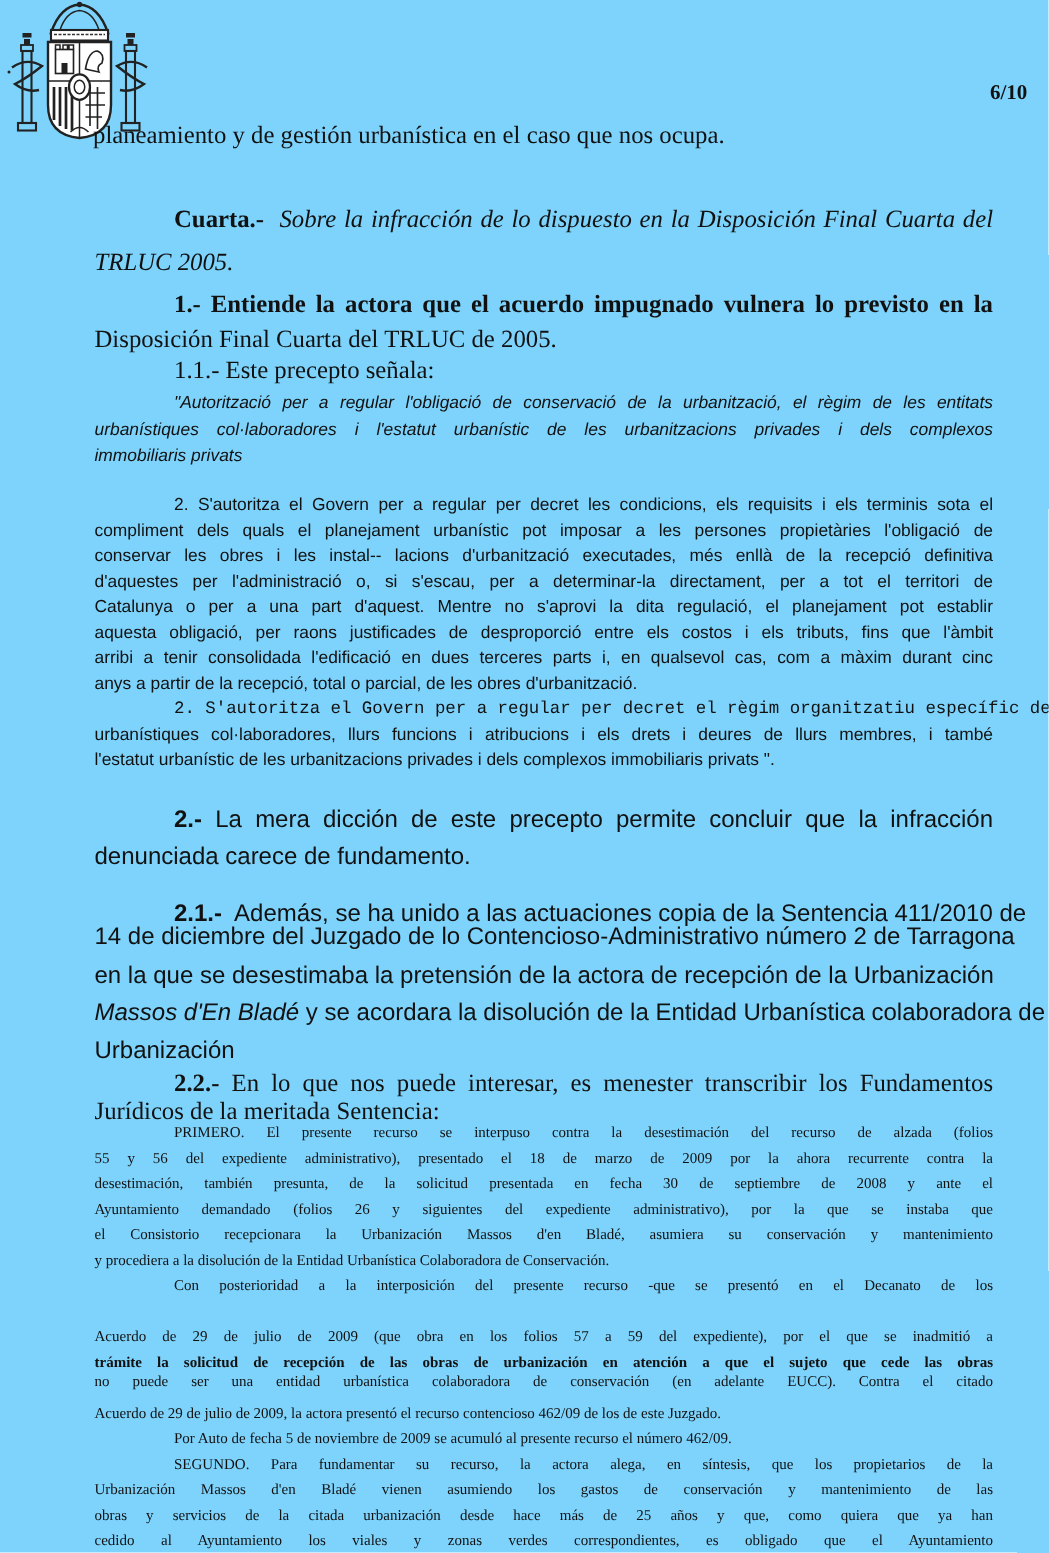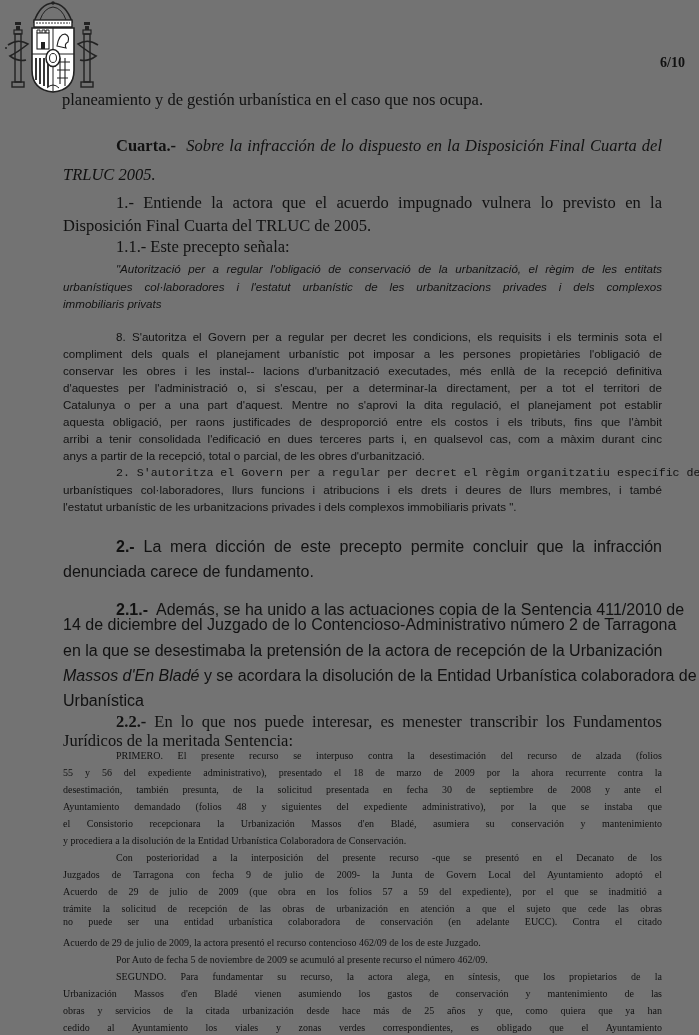--- a/index.html
+++ b/index.html
@@ -1,17 +1,17 @@
 <!DOCTYPE html>
 <html><head>
 <meta charset="utf-8">
 <style>
   html, body { margin:0; padding:0; background:#ffffff; }
   body { width:699px; height:1035px; position:relative; overflow:hidden; color:#111; }
-  .page { position:absolute; left:0; top:0; width:699px; height:1035px; background:#737373; }
+  .page { position:absolute; left:0; top:0; width:699px; height:1035px; background:#7dd3fc; }
   .line { position:absolute; white-space:nowrap; }
   .serif { font-family:"Liberation Serif", "DejaVu Serif", serif; }
   .sans { font-family:"Liberation Sans", "DejaVu Sans", sans-serif; }
   .j { text-align:justify; text-align-last:justify; }
   .it { font-style:italic; }
   .b { font-weight:bold; }
   .s16 { font-size:16.5px; }
   .s11 { font-size:11.6px; }
   .s13 { font-size:10px; }
   .s14 { font-size:16px; }
@@ -61,68 +61,67 @@
     <path d="M53 62 h13 M53 70 h13 M53 78 h11 M56 58 v26 M61 58 v28" stroke="#222" stroke-width="1.1"></path>
 
     <ellipse cx="49" cy="58" rx="7" ry="8.5" fill="#fff" stroke="#222" stroke-width="1.5"></ellipse>
     <ellipse cx="49" cy="58" rx="3.5" ry="4.5" fill="none" stroke="#222" stroke-width="1"></ellipse>
 
     <path d="M43 88 Q49 82 55 88" fill="none" stroke="#222" stroke-width="1"></path>
   </svg>
 
   <div class="pagenum">6/10</div>
 
-  <div class="line serif s16" style="left:62px; top:80px;margin-top:10px;">planeamiento y de gestión urbanística en el caso que nos ocupa.</div>
+  <div class="line serif s16" style="left:62px; top:80px;">planeamiento y de gestión urbanística en el caso que nos ocupa.</div>
 
   <div class="line serif s16 j" style="left:116px; top:136px; width:546px;"><span class="b">Cuarta.-</span>&nbsp;&nbsp;<span class="it">Sobre la infracción de lo dispuesto en la Disposición Final Cuarta del</span></div>
   <div class="line serif s16 it" style="left:63px; top:165px;">TRLUC 2005.</div>
 
-  <div class="line serif s16 j" style="left:116px; top:193px; width:546px;">1.- Entiende la actora que el acuerdo impugnado vulnera lo previsto en la</div>
+  <div class="line serif s16 j" style="left:116px; top:193px; width:546px;font-weight:bold;">1.- Entiende la actora que el acuerdo impugnado vulnera lo previsto en la</div>
   <div class="line serif s16" style="left:63px; top:216px;">Disposición Final Cuarta del TRLUC de 2005.</div>
 
   <div class="line serif s16" style="left:116px; top:237px;">1.1.- Este precepto señala:</div>
 
   <div class="line sans it s11 j" style="left:116px; top:262px; width:546px;">"Autorització per a regular l'obligació de conservació de la urbanització, el règim de les entitats</div>
   <div class="line sans it s11 j" style="left:63px; top:280px; width:599px;">urbanístiques col·laboradores i l'estatut urbanístic de les urbanitzacions privades i dels complexos</div>
   <div class="line sans it s11" style="left:63px; top:297px;">immobiliaris privats</div>
 
-  <div class="line sans s11 j" style="left:116px; top:330px; width:546px;">8. S'autoritza el Govern per a regular per decret les condicions, els requisits i els terminis sota el</div>
+  <div class="line sans s11 j" style="left:116px; top:330px; width:546px;">2. S'autoritza el Govern per a regular per decret les condicions, els requisits i els terminis sota el</div>
   <div class="line sans s11 j" style="left:63px; top:347px; width:599px;">compliment dels quals el planejament urbanístic pot imposar a les persones propietàries l'obligació de</div>
   <div class="line sans s11 j" style="left:63px; top:364px; width:599px;">conservar les obres i les instal-- lacions d'urbanització executades, més enllà de la recepció definitiva</div>
   <div class="line sans s11 j" style="left:63px; top:381px; width:599px;">d'aquestes per l'administració o, si s'escau, per a determinar-la directament, per a tot el territori de</div>
   <div class="line sans s11 j" style="left:63px; top:398px; width:599px;">Catalunya o per a una part d'aquest. Mentre no s'aprovi la dita regulació, el planejament pot establir</div>
   <div class="line sans s11 j" style="left:63px; top:415px; width:599px;">aquesta obligació, per raons justificades de desproporció entre els costos i els tributs, fins que l'àmbit</div>
   <div class="line sans s11 j" style="left:63px; top:432px; width:599px;">arribi a tenir consolidada l'edificació en dues terceres parts i, en qualsevol cas, com a màxim durant cinc</div>
   <div class="line sans s11" style="left:63px; top:449px;">anys a partir de la recepció, total o parcial, de les obres d'urbanització.</div>
   <div class="line sans s11 j" style="left:116px; top:466px; width:546px;font-family:Liberation Mono, monospace;">2. S'autoritza el Govern per a regular per decret el règim organitzatiu específic de les entitats</div>
   <div class="line sans s11 j" style="left:63px; top:483px; width:599px;">urbanístiques col·laboradores, llurs funcions i atribucions i els drets i deures de llurs membres, i també</div>
   <div class="line sans s11" style="left:63px; top:500px;">l'estatut urbanístic de les urbanitzacions privades i dels complexos immobiliaris privats ".</div>
 
   <div class="line sans s14 j" style="left:116px; top:538px; width:546px;"><span class="b">2.-</span> <span>La mera dicción de este precepto permite concluir que la infracción</span></div>
   <div class="line sans s14" style="left:63px; top:563px;">denunciada carece de fundamento.</div>
 
   <div class="line sans s14 j" style="left:116px; top:601px; width:546px;"><span class="b">2.1.-</span>&nbsp; <span>Además, se ha unido a las actuaciones copia de la Sentencia 411/2010 de</span></div>
   <div class="line sans s14 j" style="left:63px; top:616px; width:599px;">14 de diciembre del Juzgado de lo Contencioso-Administrativo número 2 de Tarragona</div>
   <div class="line sans s14 j" style="left:63px; top:642px; width:599px;">en la que se desestimaba la pretensión de la actora  de recepción de la Urbanización</div>
   <div class="line sans s14 j" style="left:63px; top:667px; width:599px;"><span class="it">Massos d'En Bladé</span><span> y se acordara la disolución de la Entidad Urbanística colaboradora de</span></div>
-  <div class="line sans s14" style="left:63px; top:692px;">Urbanística</div>
+  <div class="line sans s14" style="left:63px; top:692px;">Urbanización</div>
 
   <div class="line serif s16 j" style="left:116px; top:712px; width:546px;"><span class="b">2.2.-</span> <span>En lo que nos puede interesar, es menester transcribir los Fundamentos</span></div>
   <div class="line serif s16" style="left:63px; top:731px;">Jurídicos de la meritada Sentencia:</div>
 
   <div class="line serif s13 j" style="left:116px; top:750px; width:546px;">PRIMERO. El presente recurso se interpuso contra la desestimación del recurso de alzada (folios</div>
   <div class="line serif s13 j" style="left:63px; top:767px; width:599px;">55 y 56 del expediente administrativo), presentado el 18 de marzo de 2009 por la ahora recurrente contra la</div>
   <div class="line serif s13 j" style="left:63px; top:784px; width:599px;">desestimación, también presunta, de la solicitud presentada en fecha 30 de septiembre de 2008 y ante el</div>
-  <div class="line serif s13 j" style="left:63px; top:801px; width:599px;">Ayuntamiento demandado (folios 48 y siguientes del expediente administrativo), por la que se instaba que</div>
+  <div class="line serif s13 j" style="left:63px; top:801px; width:599px;">Ayuntamiento demandado (folios 26 y siguientes del expediente administrativo), por la que se instaba que</div>
   <div class="line serif s13 j" style="left:63px; top:818px; width:599px;">el Consistorio recepcionara la Urbanización Massos d'en Bladé, asumiera su conservación y mantenimiento</div>
   <div class="line serif s13" style="left:63px; top:835px;">y procediera a la disolución de la Entidad Urbanística Colaboradora de Conservación.</div>
   <div class="line serif s13 j" style="left:116px; top:852px; width:546px;">Con posterioridad a la interposición del presente recurso -que se presentó en el Decanato de los</div>
-  <div class="line serif s13 j" style="left:63px; top:869px; width:599px;">Juzgados de Tarragona con fecha 9 de julio de 2009- la Junta de Govern Local del Ayuntamiento adoptó el</div>
   <div class="line serif s13 j" style="left:63px; top:886px; width:599px;">Acuerdo de 29 de julio de 2009 (que obra en los folios 57 a 59 del expediente), por el que se inadmitió a</div>
-  <div class="line serif s13 j" style="left:63px; top:903px; width:599px;">trámite la solicitud de recepción de las obras de urbanización en atención a que el sujeto que cede las obras</div>
+  <div class="line serif s13 j" style="left:63px; top:903px; width:599px;font-weight:bold;">trámite la solicitud de recepción de las obras de urbanización en atención a que el sujeto que cede las obras</div>
   <div class="line serif s13 j" style="left:63px; top:916px; width:599px;font-family:Liberation Serif, serif;">no puede ser una entidad urbanística colaboradora de conservación (en adelante EUCC). Contra el citado</div>
   <div class="line serif s13" style="left:63px; top:937px;">Acuerdo de 29 de julio de 2009, la actora presentó el recurso contencioso 462/09 de los de este Juzgado.</div>
   <div class="line serif s13" style="left:116px; top:954px;">Por Auto de fecha 5 de noviembre de 2009 se acumuló al presente recurso el número 462/09.</div>
   <div class="line serif s13 j" style="left:116px; top:971px; width:546px;">SEGUNDO. Para fundamentar su recurso, la actora alega, en síntesis, que los propietarios de la</div>
   <div class="line serif s13 j" style="left:63px; top:988px; width:599px;">Urbanización Massos d'en Bladé vienen asumiendo los gastos de conservación y mantenimiento de las</div>
   <div class="line serif s13 j" style="left:63px; top:1005px; width:599px;">obras y servicios de la citada urbanización desde hace más de 25 años y que, como quiera que ya han</div>
   <div class="line serif s13 j" style="left:63px; top:1022px; width:599px;">cedido al Ayuntamiento los viales y zonas verdes correspondientes, es obligado que el Ayuntamiento</div>
 
 </div>
 

